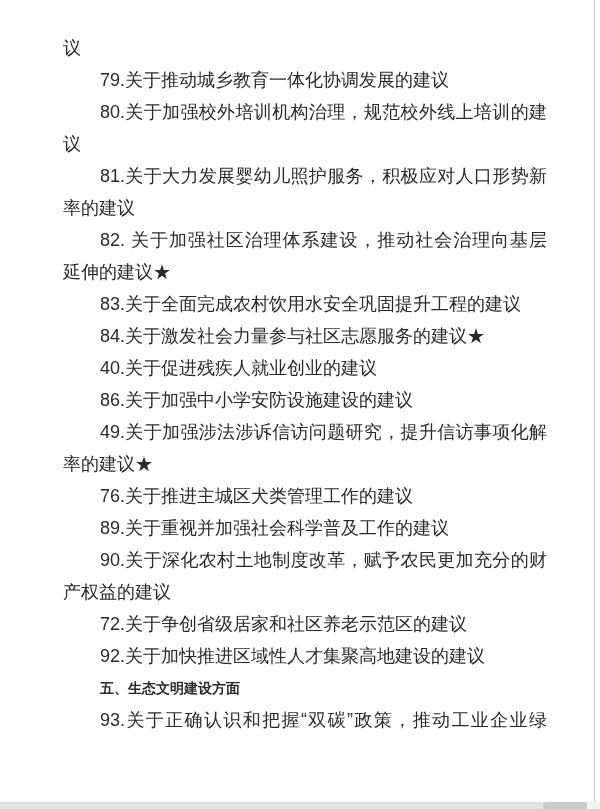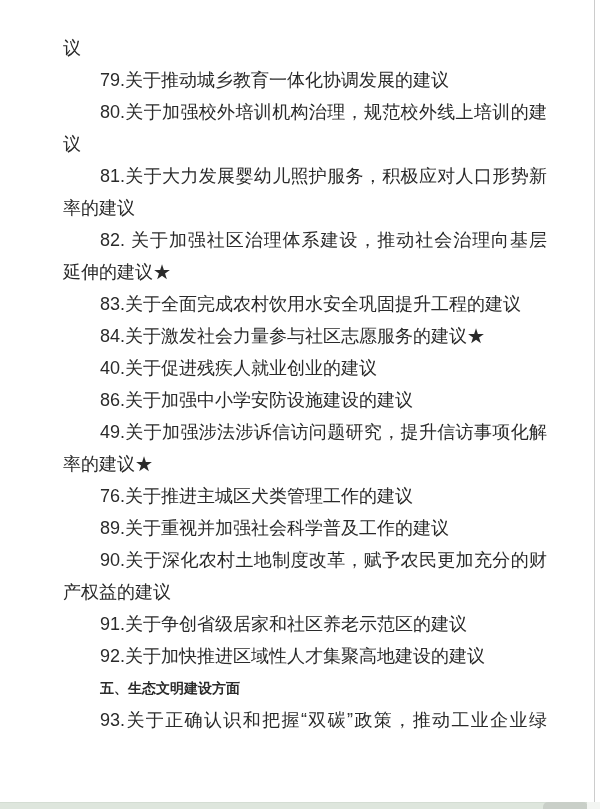--- a/index.html
+++ b/index.html
@@ -95,21 +95,21 @@
       <div class="line ind">83.关于全面完成农村饮用水安全巩固提升工程的建议</div>
       <div class="line ind">84.关于激发社会力量参与社区志愿服务的建议★</div>
       <div class="line ind">40.关于促进残疾人就业创业的建议</div>
       <div class="line ind">86.关于加强中小学安防设施建设的建议</div>
       <div class="line ind fill">49.关于加强涉法涉诉信访问题研究，提升信访事项化解</div>
       <div class="line">率的建议★</div>
       <div class="line ind">76.关于推进主城区犬类管理工作的建议</div>
       <div class="line ind">89.关于重视并加强社会科学普及工作的建议</div>
       <div class="line ind fill">90.关于深化农村土地制度改革，赋予农民更加充分的财</div>
       <div class="line">产权益的建议</div>
-      <div class="line ind">91.关于争创省级居家和社区养老示范区的建议</div>
+      <div class="line ind">72.关于争创省级居家和社区养老示范区的建议</div>
       <div class="line ind">92.关于加快推进区域性人才集聚高地建设的建议</div>
       <div class="line ind heading">五、生态文明建设方面</div>
       <div class="line ind fill">93.关于正确认识和把握“双碳”政策，推动工业企业绿</div>
     </div>
   <div class="right-border"></div>
   <div class="bottom-strip">
     <div class="edge-blob"></div>
     <div class="edge-corner"></div>
   </div>
 </div>

